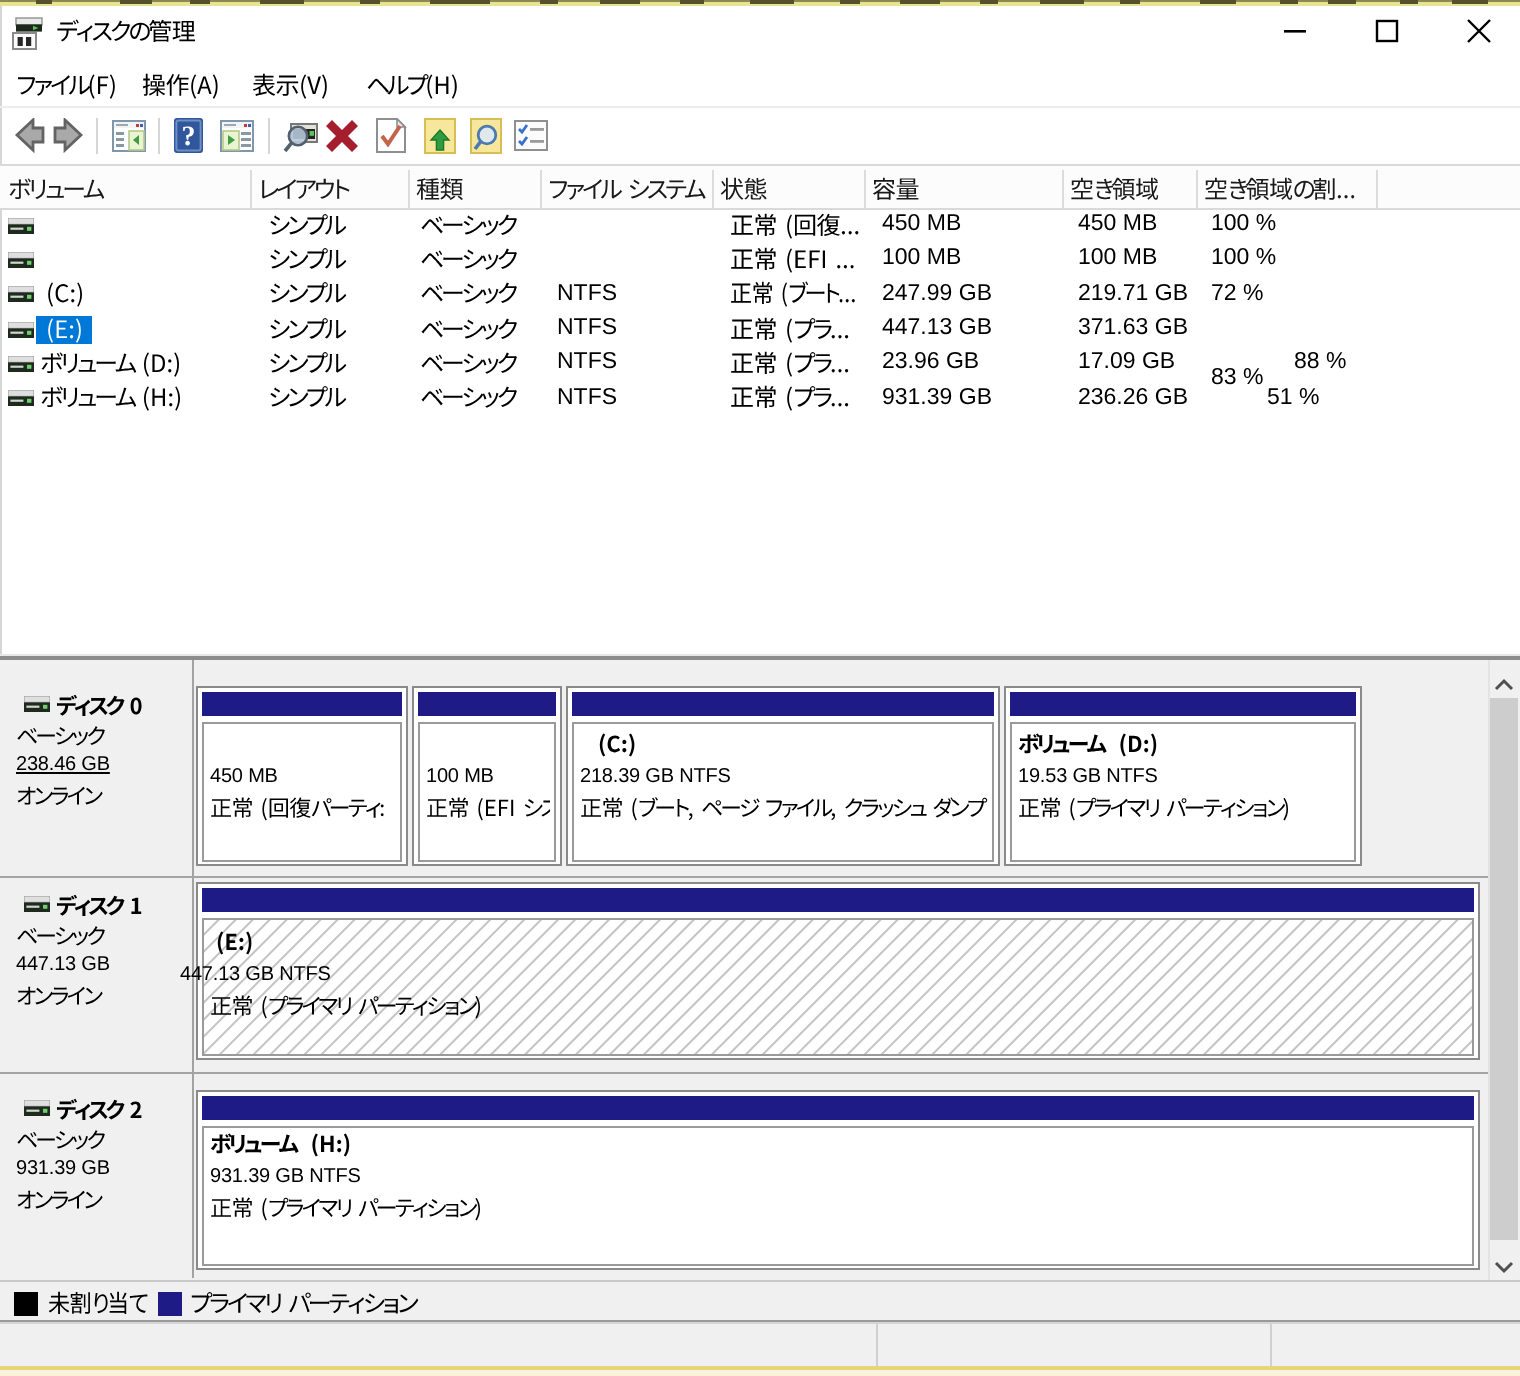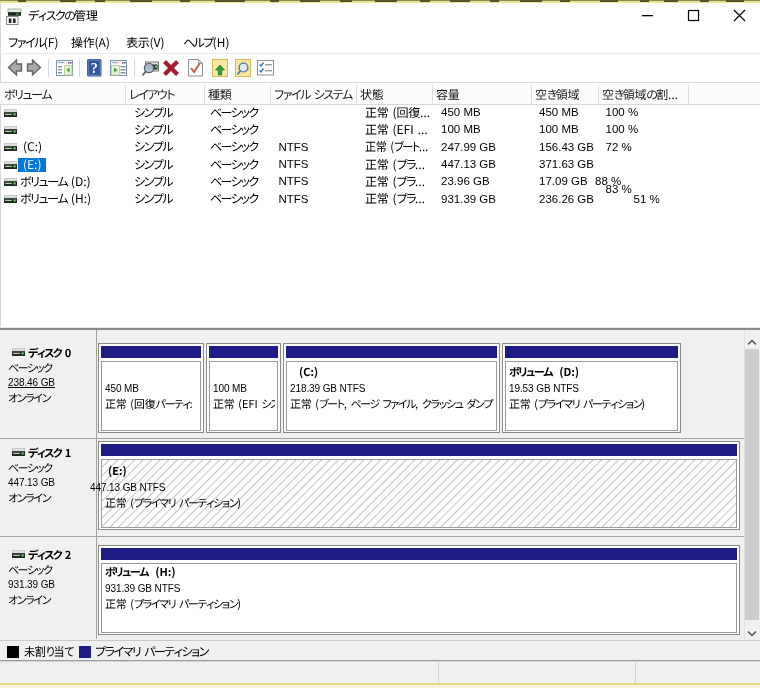--- a/index.html
+++ b/index.html
@@ -212,21 +212,21 @@
 <svg style="position:absolute;left:210px;top:137.4px" width="50" height="18">
     <use href="#t15" fill="#000"></use>
   </svg>
 <div class="lat" style="left:278.5px;top:141.625px;font-size:11.5px;color:#000;">NTFS</div>
 <svg style="position:absolute;left:365px;top:137.4px" width="67" height="18">
     <g transform="scale(0.92,1)">
       <path id="t19" d="M1.1 4.8H11V5.7H1.1ZM6.3 8.9H10.5V9.8H6.3ZM0.6 13.5H11.4V14.4H0.6ZM5.8 5.1H6.8V14H5.8ZM2.3 7.9H3.2V14H2.3Z M17.4 9.8H18.4V15H17.4ZM15.5 8.1V9.3H20.1V8.1ZM14.6 7.4H21V10H14.6ZM13.6 11H21.6V11.8H14.5V14.4H13.6ZM21.2 11H22.1V13.5Q22.1 13.8 22 14Q21.9 14.2 21.6 14.3Q21.3 14.4 20.9 14.5Q20.4 14.5 19.7 14.5Q19.7 14.3 19.6 14.1Q19.5 13.8 19.4 13.7Q19.7 13.7 20.1 13.7Q20.4 13.7 20.6 13.7Q20.8 13.7 20.9 13.7Q21.1 13.7 21.1 13.6Q21.2 13.6 21.2 13.5ZM17.4 3.9H18.3V6.1H17.4ZM12.8 5.8H22.8V8.4H21.9V6.6H13.7V8.4H12.8ZM13.8 4.4 14.6 4Q14.9 4.4 15.2 4.7Q15.4 5.1 15.6 5.4L14.7 5.8Q14.6 5.5 14.3 5.1Q14.1 4.7 13.8 4.4ZM20.9 4 21.8 4.3Q21.6 4.7 21.2 5.1Q20.9 5.5 20.6 5.8L19.9 5.5Q20.1 5.3 20.3 5Q20.4 4.8 20.6 4.5Q20.8 4.2 20.9 4Z M30.4 16.4Q29.5 15 29.1 13.5Q28.6 12 28.6 10.3Q28.6 8.5 29.1 7Q29.5 5.5 30.4 4.2L31 4.5Q30.3 5.8 29.9 7.3Q29.5 8.7 29.5 10.3Q29.5 11.8 29.9 13.3Q30.3 14.8 31 16Z M40 4Q40.1 4.2 40.3 4.5Q40.5 4.8 40.7 5.1Q40.8 5.4 40.9 5.6L40.3 5.9Q40.2 5.7 40 5.4Q39.8 5.1 39.7 4.8Q39.5 4.5 39.3 4.3ZM41.5 3.7Q41.7 3.9 41.9 4.2Q42 4.5 42.2 4.8Q42.4 5.1 42.5 5.3L41.8 5.6Q41.6 5.2 41.4 4.8Q41.1 4.3 40.9 4ZM41.1 6.2Q41 6.3 41 6.5Q40.9 6.6 40.9 6.8Q40.8 7.3 40.6 7.8Q40.5 8.4 40.3 9Q40 9.6 39.7 10.2Q39.5 10.8 39.1 11.2Q38.5 11.9 37.9 12.5Q37.2 13.1 36.3 13.6Q35.5 14.1 34.4 14.4L33.6 13.5Q34.7 13.2 35.6 12.8Q36.4 12.4 37.1 11.8Q37.7 11.3 38.2 10.6Q38.7 10.1 39 9.4Q39.3 8.7 39.5 8Q39.7 7.3 39.8 6.7Q39.6 6.7 39.2 6.7Q38.7 6.7 38.1 6.7Q37.4 6.7 36.7 6.7Q36 6.7 35.4 6.7Q34.8 6.7 34.3 6.7Q33.8 6.7 33.7 6.7Q33.3 6.7 33 6.7Q32.7 6.7 32.5 6.8V5.7Q32.6 5.7 32.8 5.7Q33 5.8 33.3 5.8Q33.5 5.8 33.7 5.8Q33.8 5.8 34.2 5.8Q34.6 5.8 35.1 5.8Q35.6 5.8 36.2 5.8Q36.7 5.8 37.3 5.8Q37.9 5.8 38.4 5.8Q38.9 5.8 39.2 5.8Q39.6 5.8 39.7 5.8Q39.8 5.8 40 5.8Q40.2 5.8 40.3 5.7Z M41.7 8.8Q41.9 8.8 42.2 8.8Q42.4 8.8 42.8 8.9Q43.1 8.9 43.4 8.9Q43.6 8.9 44 8.9Q44.4 8.9 44.9 8.9Q45.5 8.9 46.1 8.9Q46.7 8.9 47.3 8.9Q47.9 8.9 48.4 8.9Q49 8.9 49.4 8.9Q49.8 8.9 50 8.9Q50.4 8.9 50.8 8.8Q51.1 8.8 51.3 8.8V10Q51.1 10 50.7 9.9Q50.4 9.9 50 9.9Q49.8 9.9 49.4 9.9Q49 9.9 48.4 9.9Q47.9 9.9 47.3 9.9Q46.7 9.9 46.1 9.9Q45.5 9.9 44.9 9.9Q44.4 9.9 44 9.9Q43.6 9.9 43.4 9.9Q42.9 9.9 42.5 9.9Q42 10 41.7 10Z M53.2 12.9Q53.2 12.8 53.2 12.3Q53.2 11.8 53.2 11.1Q53.2 10.4 53.2 9.6Q53.2 8.8 53.2 8.1Q53.2 7.3 53.2 6.8Q53.2 6.2 53.2 6Q53.2 5.7 53.2 5.3Q53.2 5 53.2 4.7H54.3Q54.3 5 54.3 5.3Q54.2 5.7 54.2 6Q54.2 6.4 54.2 7.1Q54.2 7.7 54.2 8.5Q54.2 9.2 54.3 9.9Q54.3 10.7 54.3 11.3Q54.3 11.9 54.3 12.4Q54.3 12.8 54.3 12.9Q54.3 13.1 54.3 13.4Q54.3 13.6 54.3 13.9Q54.3 14.2 54.3 14.4H53.2Q53.2 14.1 53.2 13.7Q53.2 13.3 53.2 12.9ZM54 7.9Q54.6 8 55.3 8.3Q56.1 8.5 56.8 8.8Q57.5 9.1 58.2 9.4Q58.9 9.6 59.4 9.9L59 10.9Q58.4 10.6 57.8 10.3Q57.2 10.1 56.5 9.8Q55.8 9.5 55.2 9.3Q54.5 9.1 54 8.9Z M60.4 14.2Q60 14.2 59.8 13.9Q59.6 13.7 59.6 13.3Q59.6 12.9 59.8 12.7Q60 12.5 60.4 12.5Q60.7 12.5 60.9 12.7Q61.1 12.9 61.1 13.3Q61.1 13.7 60.9 13.9Q60.7 14.2 60.4 14.2Z M63.7 14.2Q63.4 14.2 63.1 13.9Q62.9 13.7 62.9 13.3Q62.9 12.9 63.1 12.7Q63.4 12.5 63.7 12.5Q64 12.5 64.3 12.7Q64.5 12.9 64.5 13.3Q64.5 13.7 64.3 13.9Q64 14.2 63.7 14.2Z M67 14.2Q66.7 14.2 66.5 13.9Q66.2 13.7 66.2 13.3Q66.2 12.9 66.5 12.7Q66.7 12.5 67 12.5Q67.4 12.5 67.6 12.7Q67.8 12.9 67.8 13.3Q67.8 13.7 67.6 13.9Q67.4 14.2 67 14.2Z" fill="#000"></path>
     </g>
   </svg>
 <div class="lat" style="left:441px;top:141.625px;font-size:11.5px;color:#000;">247.99 GB</div>
-<div class="lat" style="left:539px;top:141.625px;font-size:11.5px;color:#000;">156.43 GB</div>
+<div class="lat" style="left:539px;top:141.625px;font-size:11.5px;color:#000;">219.71 GB</div>
 <div class="lat" style="left:605.5px;top:141.625px;font-size:11.5px;color:#000;">72 %</div>
 <svg class="a" style="left:4px;top:160.70000000000002px" width="13" height="8">
 <rect x="0" y="0" width="13" height="3.2" fill="#dfdfdf" stroke="#a0a0a0" stroke-width="0.6"></rect>
 <rect x="0" y="3.2" width="13" height="4.8" fill="#1f2a1f"></rect>
 <rect x="1.2" y="4.8" width="6.5" height="1.1" fill="#cfd8cf"></rect>
 <rect x="9.5" y="4.4" width="2.2" height="2" fill="#6fcf6f"></rect>
 </svg>
 <div class="a" style="left:18px;top:157.70000000000002px;width:28px;height:14.4px;background:#0078d7"></div>
 <svg style="position:absolute;left:22.5px;top:154.70000000000002px" width="21" height="18">
     <path id="t20" d="M2.9 16.4Q2 15 1.6 13.5Q1.1 12 1.1 10.3Q1.1 8.5 1.6 7Q2 5.5 2.9 4.2L3.5 4.5Q2.8 5.8 2.4 7.3Q2 8.7 2 10.3Q2 11.8 2.4 13.3Q2.8 14.8 3.5 16Z M5.3 14V5.2H10.3V6.1H6.4V8.9H9.7V9.8H6.4V13.1H10.5V14Z M12.8 9.3Q12.5 9.3 12.2 9.1Q12 8.9 12 8.5Q12 8.1 12.2 7.9Q12.5 7.6 12.8 7.6Q13.1 7.6 13.4 7.9Q13.6 8.1 13.6 8.5Q13.6 8.9 13.4 9.1Q13.1 9.3 12.8 9.3ZM12.8 14.2Q12.5 14.2 12.2 13.9Q12 13.7 12 13.3Q12 12.9 12.2 12.7Q12.5 12.5 12.8 12.5Q13.1 12.5 13.4 12.7Q13.6 12.9 13.6 13.3Q13.6 13.7 13.4 13.9Q13.1 14.2 12.8 14.2Z M15.6 16.4 15 16Q15.7 14.8 16.1 13.3Q16.5 11.8 16.5 10.3Q16.5 8.7 16.1 7.3Q15.7 5.8 15 4.5L15.6 4.2Q16.5 5.5 17 7Q17.4 8.5 17.4 10.3Q17.4 12 17 13.5Q16.5 15 15.6 16.4Z" fill="#ffffff"></path>
@@ -258,21 +258,21 @@
   </svg>
 <svg style="position:absolute;left:210px;top:172.0px" width="50" height="18">
     <use href="#t15" fill="#000"></use>
   </svg>
 <div class="lat" style="left:278.5px;top:176.225px;font-size:11.5px;color:#000;">NTFS</div>
 <svg style="position:absolute;left:365px;top:172.0px" width="67" height="18">
     <use href="#t21" fill="#000"></use>
   </svg>
 <div class="lat" style="left:441px;top:176.225px;font-size:11.5px;color:#000;">23.96 GB</div>
 <div class="lat" style="left:539px;top:176.225px;font-size:11.5px;color:#000;">17.09 GB</div>
-<div class="lat" style="left:579px;top:176.225px;font-size:11.5px;color:#000;padding-left:16px;">88 %</div>
+<div class="lat" style="left:631px;top:176.225px;font-size:11.5px;color:#000;padding-left:16px;">88 %</div>
 <svg class="a" style="left:4px;top:195.29999999999998px" width="13" height="8">
 <rect x="0" y="0" width="13" height="3.2" fill="#dfdfdf" stroke="#a0a0a0" stroke-width="0.6"></rect>
 <rect x="0" y="3.2" width="13" height="4.8" fill="#1f2a1f"></rect>
 <rect x="1.2" y="4.8" width="6.5" height="1.1" fill="#cfd8cf"></rect>
 <rect x="9.5" y="4.4" width="2.2" height="2" fill="#6fcf6f"></rect>
 </svg>
 <svg style="position:absolute;left:20px;top:189.29999999999998px" width="73" height="18">
     <path id="t23" d="M9 4.5Q9.3 4.8 9.5 5.3Q9.8 5.8 10 6.1L9.3 6.4Q9.2 6 8.9 5.6Q8.6 5.1 8.4 4.8ZM10.4 4.2Q10.6 4.4 10.8 4.7Q11 5 11.2 5.3Q11.3 5.5 11.4 5.8L10.8 6.1Q10.6 5.7 10.3 5.2Q10.1 4.8 9.8 4.4ZM6.5 4.8Q6.5 4.8 6.5 5Q6.5 5.1 6.5 5.3Q6.4 5.5 6.4 5.6Q6.4 5.9 6.4 6.3Q6.4 6.7 6.4 7.1Q6.4 7.5 6.4 7.8Q6.4 8.1 6.4 8.5Q6.4 9 6.4 9.6Q6.4 10.1 6.4 10.7Q6.4 11.3 6.4 11.9Q6.4 12.5 6.4 12.9Q6.4 13.3 6.4 13.6Q6.4 14 6.2 14.3Q6 14.5 5.4 14.5Q5.2 14.5 4.9 14.5Q4.5 14.5 4.2 14.5Q3.9 14.4 3.7 14.4L3.6 13.5Q4 13.5 4.4 13.6Q4.8 13.6 5 13.6Q5.2 13.6 5.4 13.5Q5.5 13.4 5.5 13.2Q5.5 13 5.5 12.6Q5.5 12.2 5.5 11.6Q5.5 11.1 5.5 10.5Q5.5 9.9 5.5 9.3Q5.5 8.8 5.5 8.4Q5.5 8 5.5 7.8Q5.5 7.6 5.5 7.2Q5.5 6.8 5.5 6.4Q5.5 5.9 5.5 5.6Q5.5 5.4 5.4 5.1Q5.4 4.9 5.4 4.8ZM1.1 6.8Q1.4 6.8 1.6 6.8Q1.8 6.8 2.1 6.8Q2.3 6.8 2.7 6.8Q3.2 6.8 3.8 6.8Q4.4 6.8 5.1 6.8Q5.9 6.8 6.6 6.8Q7.3 6.8 7.9 6.8Q8.6 6.8 9 6.8Q9.5 6.8 9.6 6.8Q9.8 6.8 10.1 6.8Q10.4 6.8 10.6 6.8V7.8Q10.4 7.8 10.1 7.8Q9.8 7.7 9.6 7.7Q9.5 7.7 9 7.7Q8.6 7.7 8 7.7Q7.3 7.7 6.6 7.7Q5.9 7.7 5.2 7.7Q4.4 7.7 3.8 7.7Q3.2 7.7 2.7 7.7Q2.3 7.7 2.1 7.7Q1.9 7.7 1.6 7.8Q1.4 7.8 1.1 7.8ZM3.9 9.6Q3.7 10 3.4 10.4Q3.1 10.9 2.8 11.4Q2.5 11.8 2.1 12.2Q1.8 12.6 1.6 12.9L0.7 12.3Q1 12.1 1.4 11.7Q1.7 11.3 2 10.8Q2.3 10.4 2.6 10Q2.9 9.6 3 9.2ZM8.9 9.2Q9.1 9.5 9.4 9.9Q9.7 10.3 10 10.7Q10.3 11.2 10.5 11.6Q10.8 12 11 12.3L10.1 12.8Q9.9 12.5 9.7 12Q9.4 11.6 9.1 11.2Q8.9 10.7 8.6 10.3Q8.3 9.9 8.1 9.6Z M18.5 4.9Q18.5 5.1 18.5 5.4Q18.5 5.6 18.5 5.9Q18.5 6.2 18.5 6.5Q18.5 6.9 18.5 7.3Q18.5 7.7 18.5 7.9Q18.5 9 18.4 9.7Q18.3 10.5 18.2 11Q18 11.5 17.8 11.9Q17.6 12.4 17.2 12.7Q16.8 13.2 16.3 13.5Q15.8 13.9 15.3 14.1Q14.8 14.3 14.4 14.5L13.6 13.7Q14.4 13.5 15.2 13.1Q15.9 12.7 16.5 12.1Q16.8 11.7 17 11.3Q17.2 10.9 17.3 10.4Q17.4 10 17.4 9.3Q17.5 8.7 17.5 7.8Q17.5 7.6 17.5 7.2Q17.5 6.9 17.5 6.5Q17.5 6.1 17.5 5.9Q17.5 5.6 17.4 5.4Q17.4 5.1 17.4 4.9ZM13 5Q12.9 5.2 12.9 5.4Q12.9 5.6 12.9 5.9Q12.9 5.9 12.9 6.2Q12.9 6.5 12.9 6.9Q12.9 7.3 12.9 7.8Q12.9 8.3 12.9 8.7Q12.9 9.1 12.9 9.4Q12.9 9.7 12.9 9.9Q12.9 10.1 12.9 10.3Q12.9 10.6 13 10.8H11.9Q11.9 10.6 11.9 10.4Q11.9 10.1 11.9 9.9Q11.9 9.7 11.9 9.4Q11.9 9.1 11.9 8.7Q11.9 8.3 11.9 7.8Q11.9 7.3 11.9 6.9Q11.9 6.5 11.9 6.2Q11.9 5.9 11.9 5.9Q11.9 5.7 11.9 5.4Q11.9 5.2 11.9 5Z M26.4 8.3Q26.4 8.4 26.4 8.5Q26.4 8.6 26.3 8.7Q26.3 8.9 26.3 9.4Q26.2 9.9 26.1 10.4Q26 11 25.9 11.6Q25.9 12.1 25.8 12.6Q25.7 13 25.7 13.3H24.7Q24.7 13.1 24.8 12.7Q24.8 12.2 24.9 11.7Q25 11.2 25.1 10.6Q25.2 10.1 25.2 9.6Q25.3 9.2 25.3 8.9Q25 8.9 24.6 8.9Q24.2 8.9 23.7 8.9Q23.2 8.9 22.7 8.9Q22.3 8.9 21.9 8.9Q21.6 8.9 21.5 8.9Q21.2 8.9 21 8.9Q20.7 8.9 20.5 9V8Q20.6 8 20.8 8Q21 8 21.1 8Q21.3 8 21.5 8Q21.6 8 21.9 8Q22.3 8 22.7 8Q23.2 8 23.7 8Q24.1 8 24.5 8Q24.9 8 25.1 8Q25.2 8 25.3 8Q25.4 8 25.5 8Q25.6 8 25.7 7.9ZM19.4 12.9Q19.6 12.9 19.8 12.9Q20.1 13 20.4 13Q20.5 13 21 13Q21.5 13 22.2 13Q22.9 13 23.6 13Q24.4 13 25.1 13Q25.8 13 26.3 13Q26.8 13 26.9 13Q27.1 13 27.4 12.9Q27.7 12.9 27.9 12.9V13.9Q27.8 13.9 27.6 13.9Q27.4 13.9 27.2 13.9Q27.1 13.9 26.9 13.9Q26.8 13.9 26.3 13.9Q25.8 13.9 25.1 13.9Q24.4 13.9 23.6 13.9Q22.9 13.9 22.2 13.9Q21.5 13.9 21 13.9Q20.5 13.9 20.4 13.9Q20.1 13.9 19.9 13.9Q19.6 13.9 19.4 13.9Z M28.3 8.8Q28.5 8.8 28.7 8.8Q29 8.8 29.3 8.9Q29.6 8.9 30 8.9Q30.1 8.9 30.5 8.9Q31 8.9 31.5 8.9Q32 8.9 32.6 8.9Q33.2 8.9 33.8 8.9Q34.5 8.9 35 8.9Q35.5 8.9 35.9 8.9Q36.3 8.9 36.5 8.9Q37 8.9 37.3 8.8Q37.6 8.8 37.8 8.8V10Q37.6 10 37.3 9.9Q36.9 9.9 36.5 9.9Q36.3 9.9 35.9 9.9Q35.5 9.9 35 9.9Q34.5 9.9 33.9 9.9Q33.2 9.9 32.6 9.9Q32 9.9 31.5 9.9Q31 9.9 30.5 9.9Q30.1 9.9 30 9.9Q29.5 9.9 29 9.9Q28.6 10 28.3 10Z M43.2 5.1Q43.1 5.3 43 5.5Q42.9 5.8 42.8 6.2Q42.7 6.5 42.5 7Q42.4 7.5 42.1 8.2Q41.9 8.8 41.7 9.5Q41.5 10.2 41.2 10.9Q41 11.6 40.8 12.1Q40.6 12.6 40.5 12.9L39.4 13Q39.6 12.6 39.8 12Q40 11.5 40.2 10.8Q40.5 10.1 40.7 9.4Q40.9 8.7 41.1 8Q41.4 7.4 41.5 6.8Q41.7 6.3 41.8 6Q41.9 5.5 41.9 5.3Q42 5 42 4.8ZM45.5 9.1Q45.8 9.5 46.2 10.2Q46.6 10.8 47 11.5Q47.3 12.2 47.6 12.8Q48 13.5 48.1 14L47.1 14.4Q47 13.9 46.7 13.3Q46.4 12.6 46 11.9Q45.7 11.2 45.3 10.5Q44.9 9.9 44.6 9.5ZM39 12.7Q39.4 12.6 40 12.6Q40.6 12.5 41.3 12.5Q42.1 12.4 42.8 12.3Q43.6 12.2 44.3 12.2Q45 12.1 45.6 12Q46.1 11.9 46.5 11.9L46.8 12.8Q46.4 12.9 45.8 12.9Q45.1 13 44.4 13.1Q43.7 13.2 42.9 13.3Q42.1 13.3 41.4 13.4Q40.7 13.5 40.1 13.6Q39.4 13.6 39 13.7Q38.8 13.7 38.5 13.7Q38.3 13.8 38 13.8L37.8 12.7Q38.1 12.7 38.4 12.7Q38.7 12.7 39 12.7Z M53.8 16.4Q53 15 52.5 13.5Q52 12 52 10.3Q52 8.5 52.5 7Q53 5.5 53.8 4.2L54.5 4.5Q53.7 5.8 53.3 7.3Q52.9 8.7 52.9 10.3Q52.9 11.8 53.3 13.3Q53.7 14.8 54.5 16Z M56.2 14V5.2H57.3V8.9H61.4V5.2H62.5V14H61.4V9.9H57.3V14Z M65.4 9.3Q65.1 9.3 64.8 9.1Q64.6 8.9 64.6 8.5Q64.6 8.1 64.8 7.9Q65.1 7.6 65.4 7.6Q65.7 7.6 65.9 7.9Q66.2 8.1 66.2 8.5Q66.2 8.9 65.9 9.1Q65.7 9.3 65.4 9.3ZM65.4 14.2Q65.1 14.2 64.8 13.9Q64.6 13.7 64.6 13.3Q64.6 12.9 64.8 12.7Q65.1 12.5 65.4 12.5Q65.7 12.5 65.9 12.7Q66.2 12.9 66.2 13.3Q66.2 13.7 65.9 13.9Q65.7 14.2 65.4 14.2Z M68.2 16.4 67.6 16Q68.3 14.8 68.7 13.3Q69.1 11.8 69.1 10.3Q69.1 8.7 68.7 7.3Q68.3 5.8 67.6 4.5L68.2 4.2Q69.1 5.5 69.5 7Q70 8.5 70 10.3Q70 12 69.5 13.5Q69.1 15 68.2 16.4Z" fill="#000"></path>
   </svg>
 <svg style="position:absolute;left:133.5px;top:189.29999999999998px" width="40" height="18">

